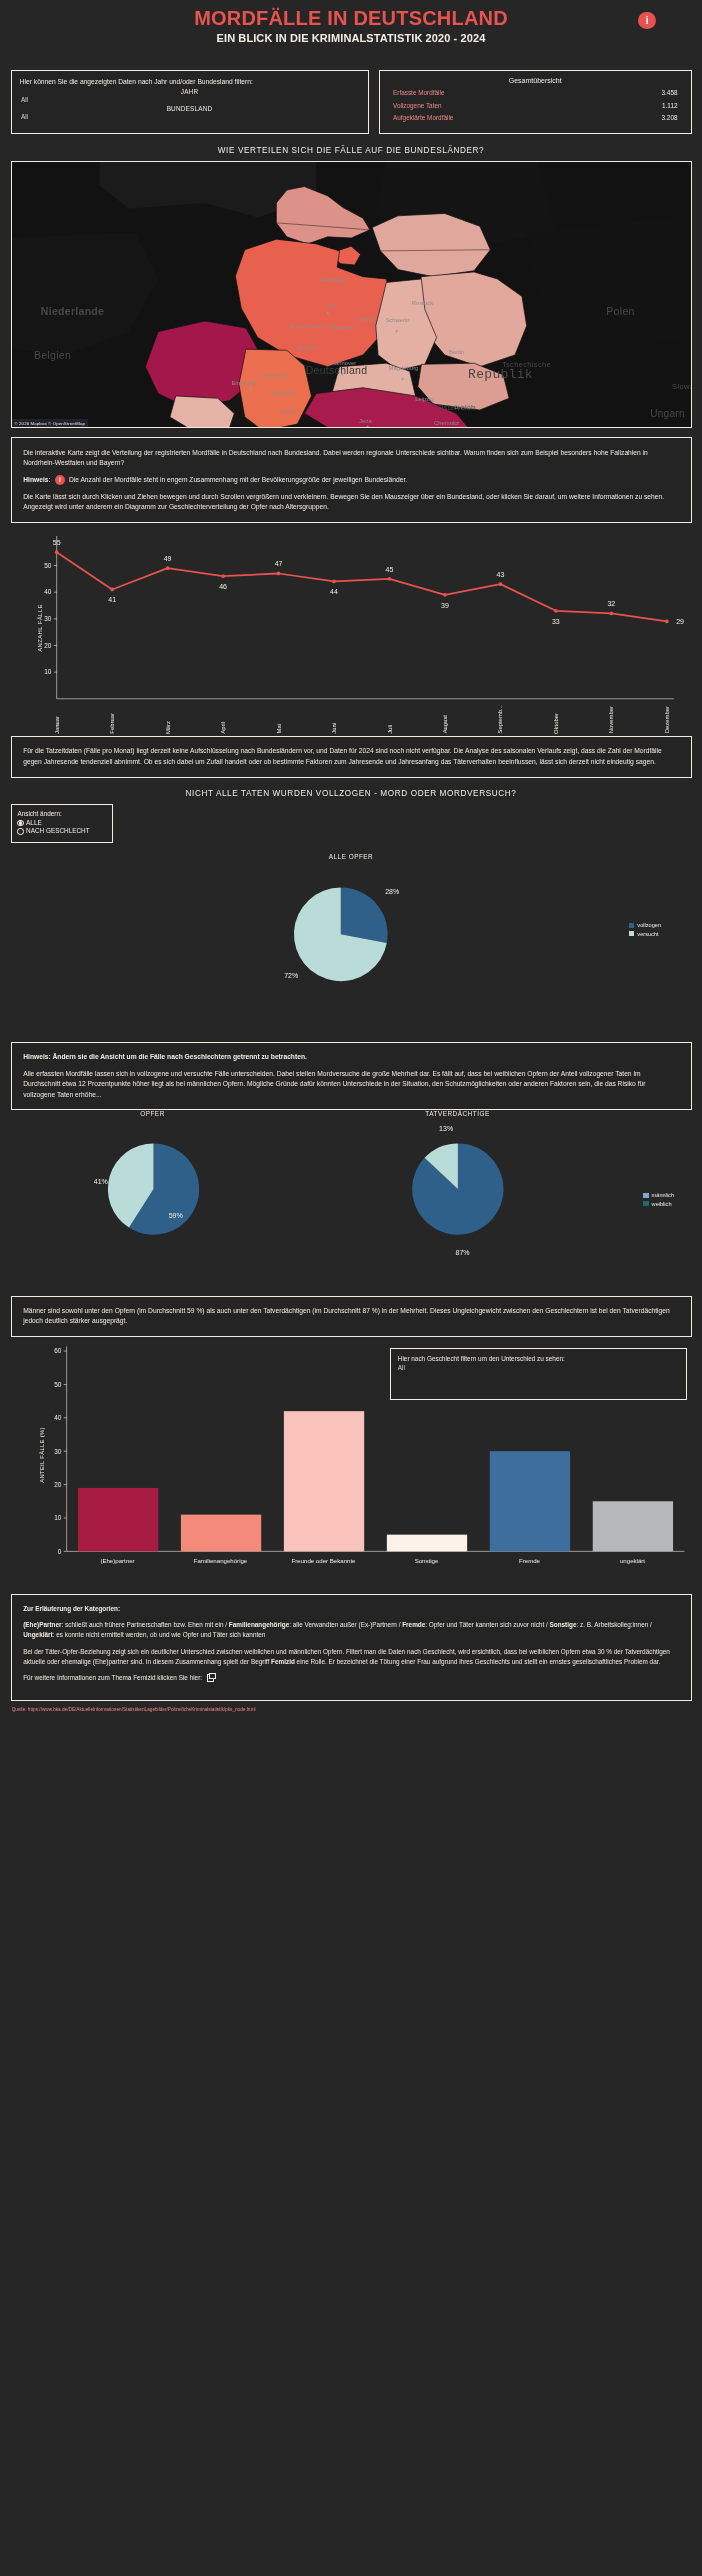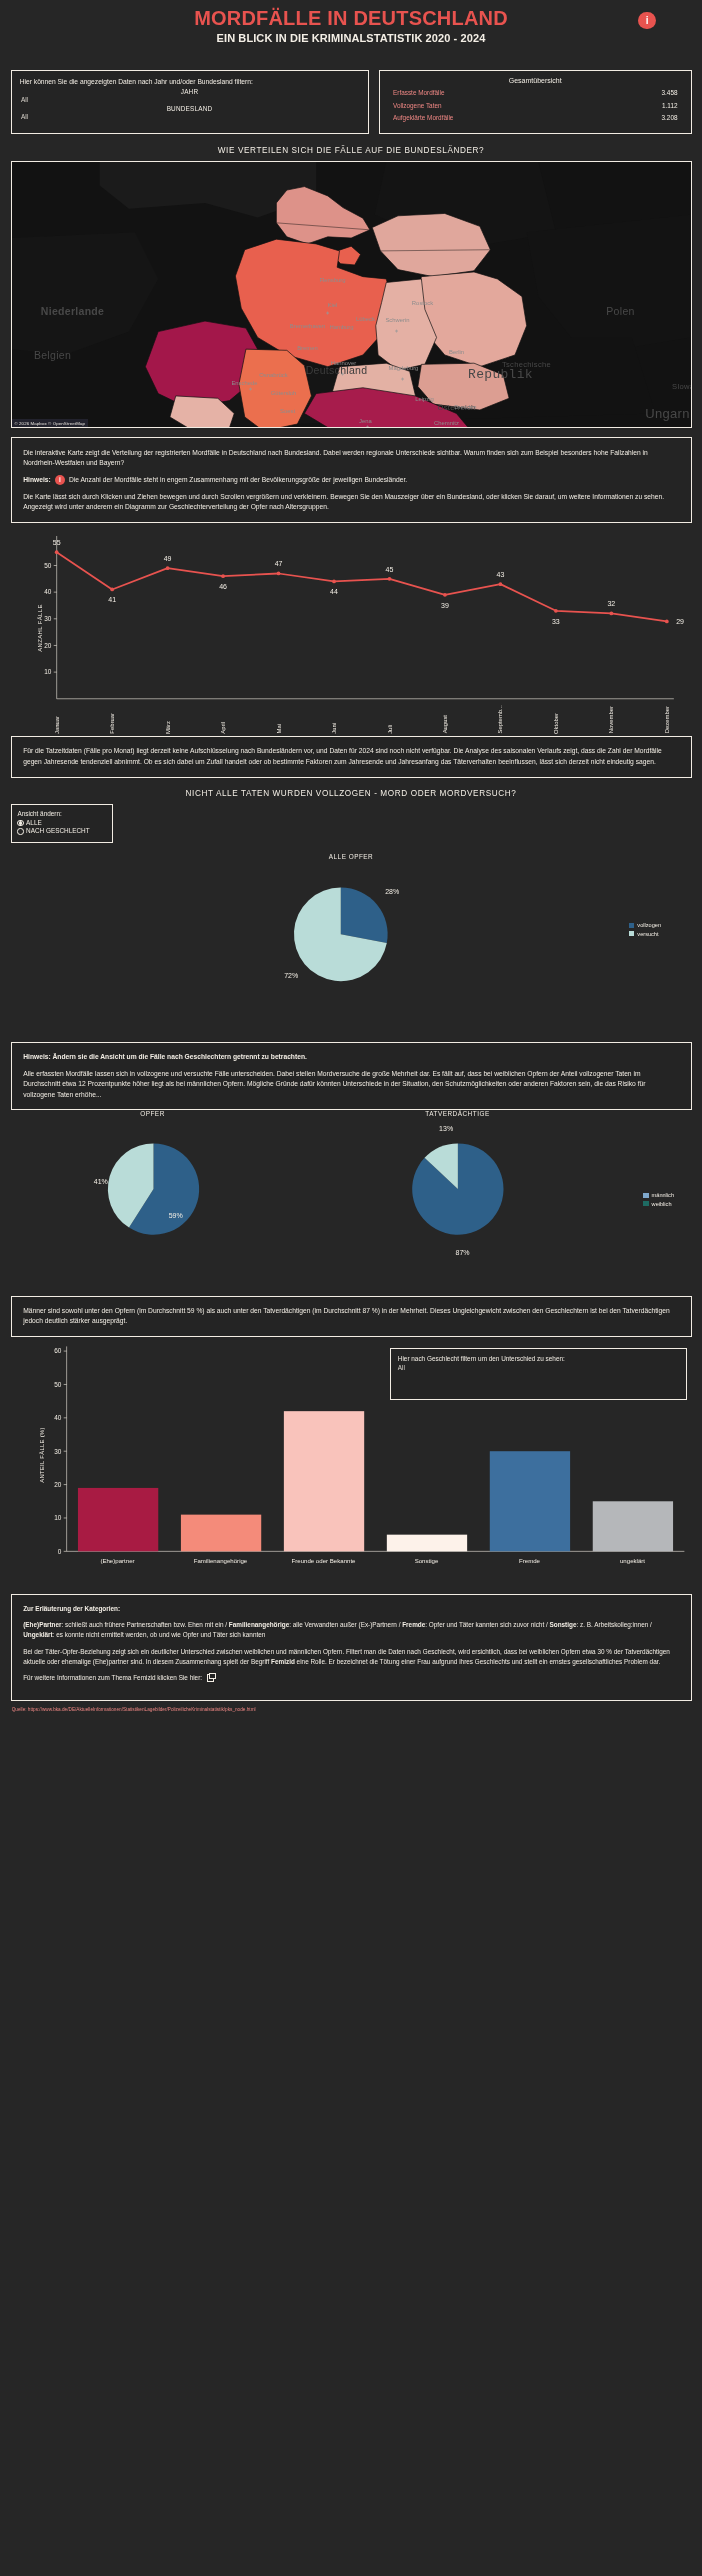--- a/index.html
+++ b/index.html
@@ -345,21 +345,21 @@
     </svg>
 
     <div class="big-lbl" style="left:61px;top:149px;font-weight:bold;">Niederlande</div>
     <div class="big-lbl" style="left:41px;top:193px;">Belgien</div>
     <div class="big-lbl" style="left:325px;top:208px;color:#3c3c3c;">Deutschland</div>
     <div class="big-lbl" style="left:609px;top:149px;">Polen</div>
     <div class="big-lbl" style="left:515px;top:202px;font-size:7.6px;">Tschechische</div>
     <div class="big-lbl" style="left:489px;top:212px;font-size:13px;font-family:Liberation Mono, monospace;">Republik</div>
     <div class="big-lbl" style="left:630px;top:224px;font-size:7.6px;margin-left:47px;">Slowakei</div>
     <div class="big-lbl" style="left:445px;top:245px;font-size:7.6px;">Österreich</div>
-    <div class="big-lbl" style="left:656px;top:251px;font-size:13px;">Ungarn</div>
+    <div class="big-lbl" style="left:656px;top:251px;font-size:10px;">Ungarn</div>
 
     <div class="city-lbl" style="left:310px;top:317px;"></div>
     <div class="city-lbl" style="left:321px;top:118px;">Flensburg</div>
     <div class="city-lbl" style="left:321px;top:143px;">Kiel</div>
     <div class="city-dot" style="left:316px;top:151px;"></div>
     <div class="city-lbl" style="left:354px;top:157px;">Lübeck</div>
     <div class="city-lbl" style="left:411px;top:141px;">Rostock</div>
     <div class="city-lbl" style="left:386px;top:158px;">Schwerin</div>
     <div class="city-dot" style="left:385px;top:169px;"></div>
     <div class="city-lbl" style="left:330px;top:165px;">Hamburg</div>

